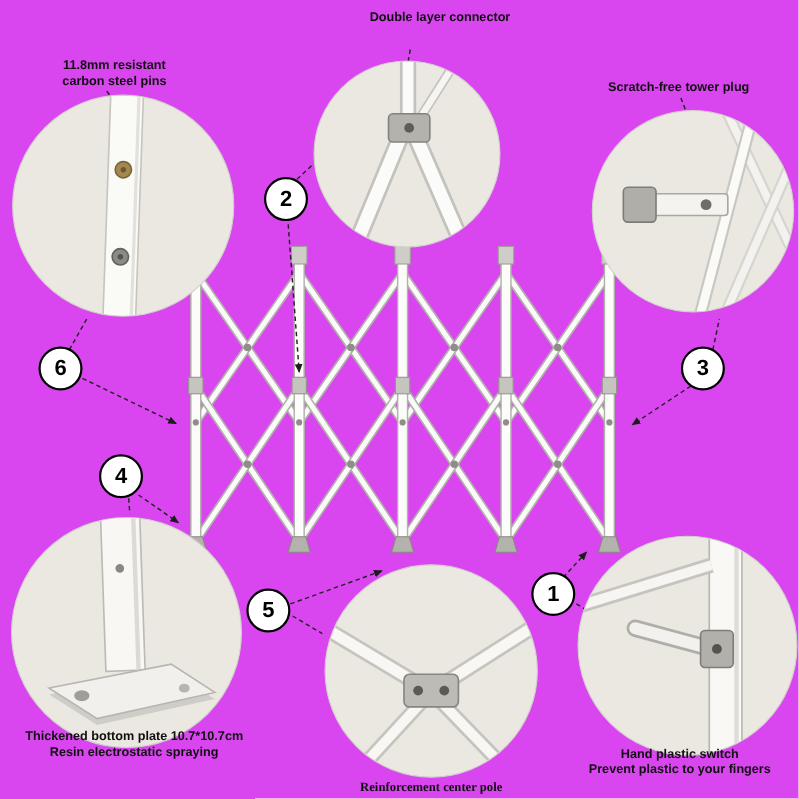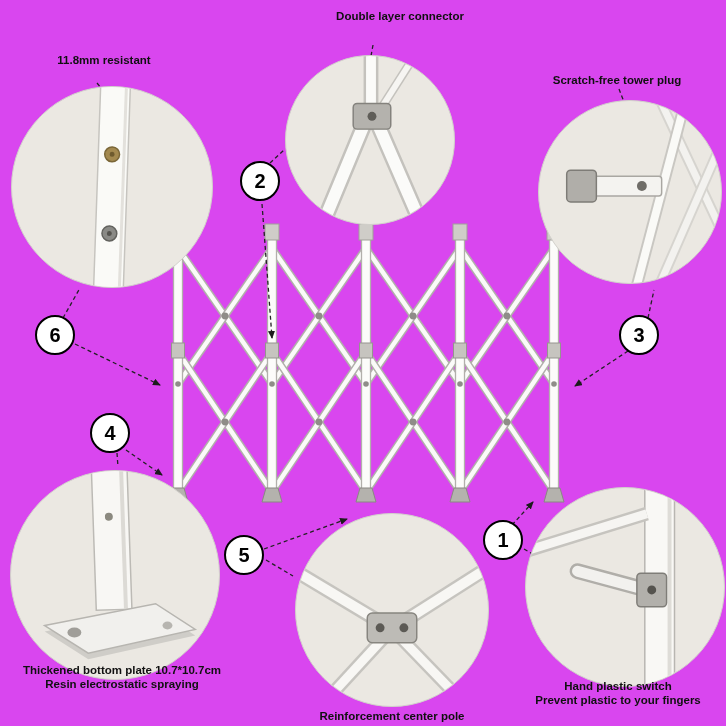--- a/index.html
+++ b/index.html
@@ -229,32 +229,33 @@
       <circle cx="127" cy="103" r="4.5" fill="#55534e"></circle>
     </svg>
   </div>
 
   <div class="caption" style="left:248px;top:10px;width:304px;">
     <div>Double layer connector</div>
   </div>
 
   <div class="caption" style="left:14px;top:54px;width:180px;">
     <div>11.8mm resistant</div>
+    <div>carbon steel pins</div>
   </div>
 
   <div class="caption" style="left:515px;top:74px;width:204px;">
     <div>Scratch-free tower plug</div>
   </div>
 
   <div class="caption" style="left:8px;top:664px;width:228px;">
     <div>Thickened bottom plate 10.7*10.7cm</div>
     <div>Resin electrostatic spraying</div>
   </div>
 
-  <div class="caption" style="left:288px;top:710px;width:208px;">
+  <div class="caption" style="left:288px;top:710px;width:208px;font-family:Liberation Serif, serif;">
     <div>Reinforcement center pole</div>
   </div>
 
   <div class="caption" style="left:510px;top:680px;width:216px;">
     <div>Hand plastic switch</div>
     <div>Prevent plastic to your fingers</div>
   </div>
 
   <div class="badge" style="left:240px;top:161px;">
     <span>2</span>

